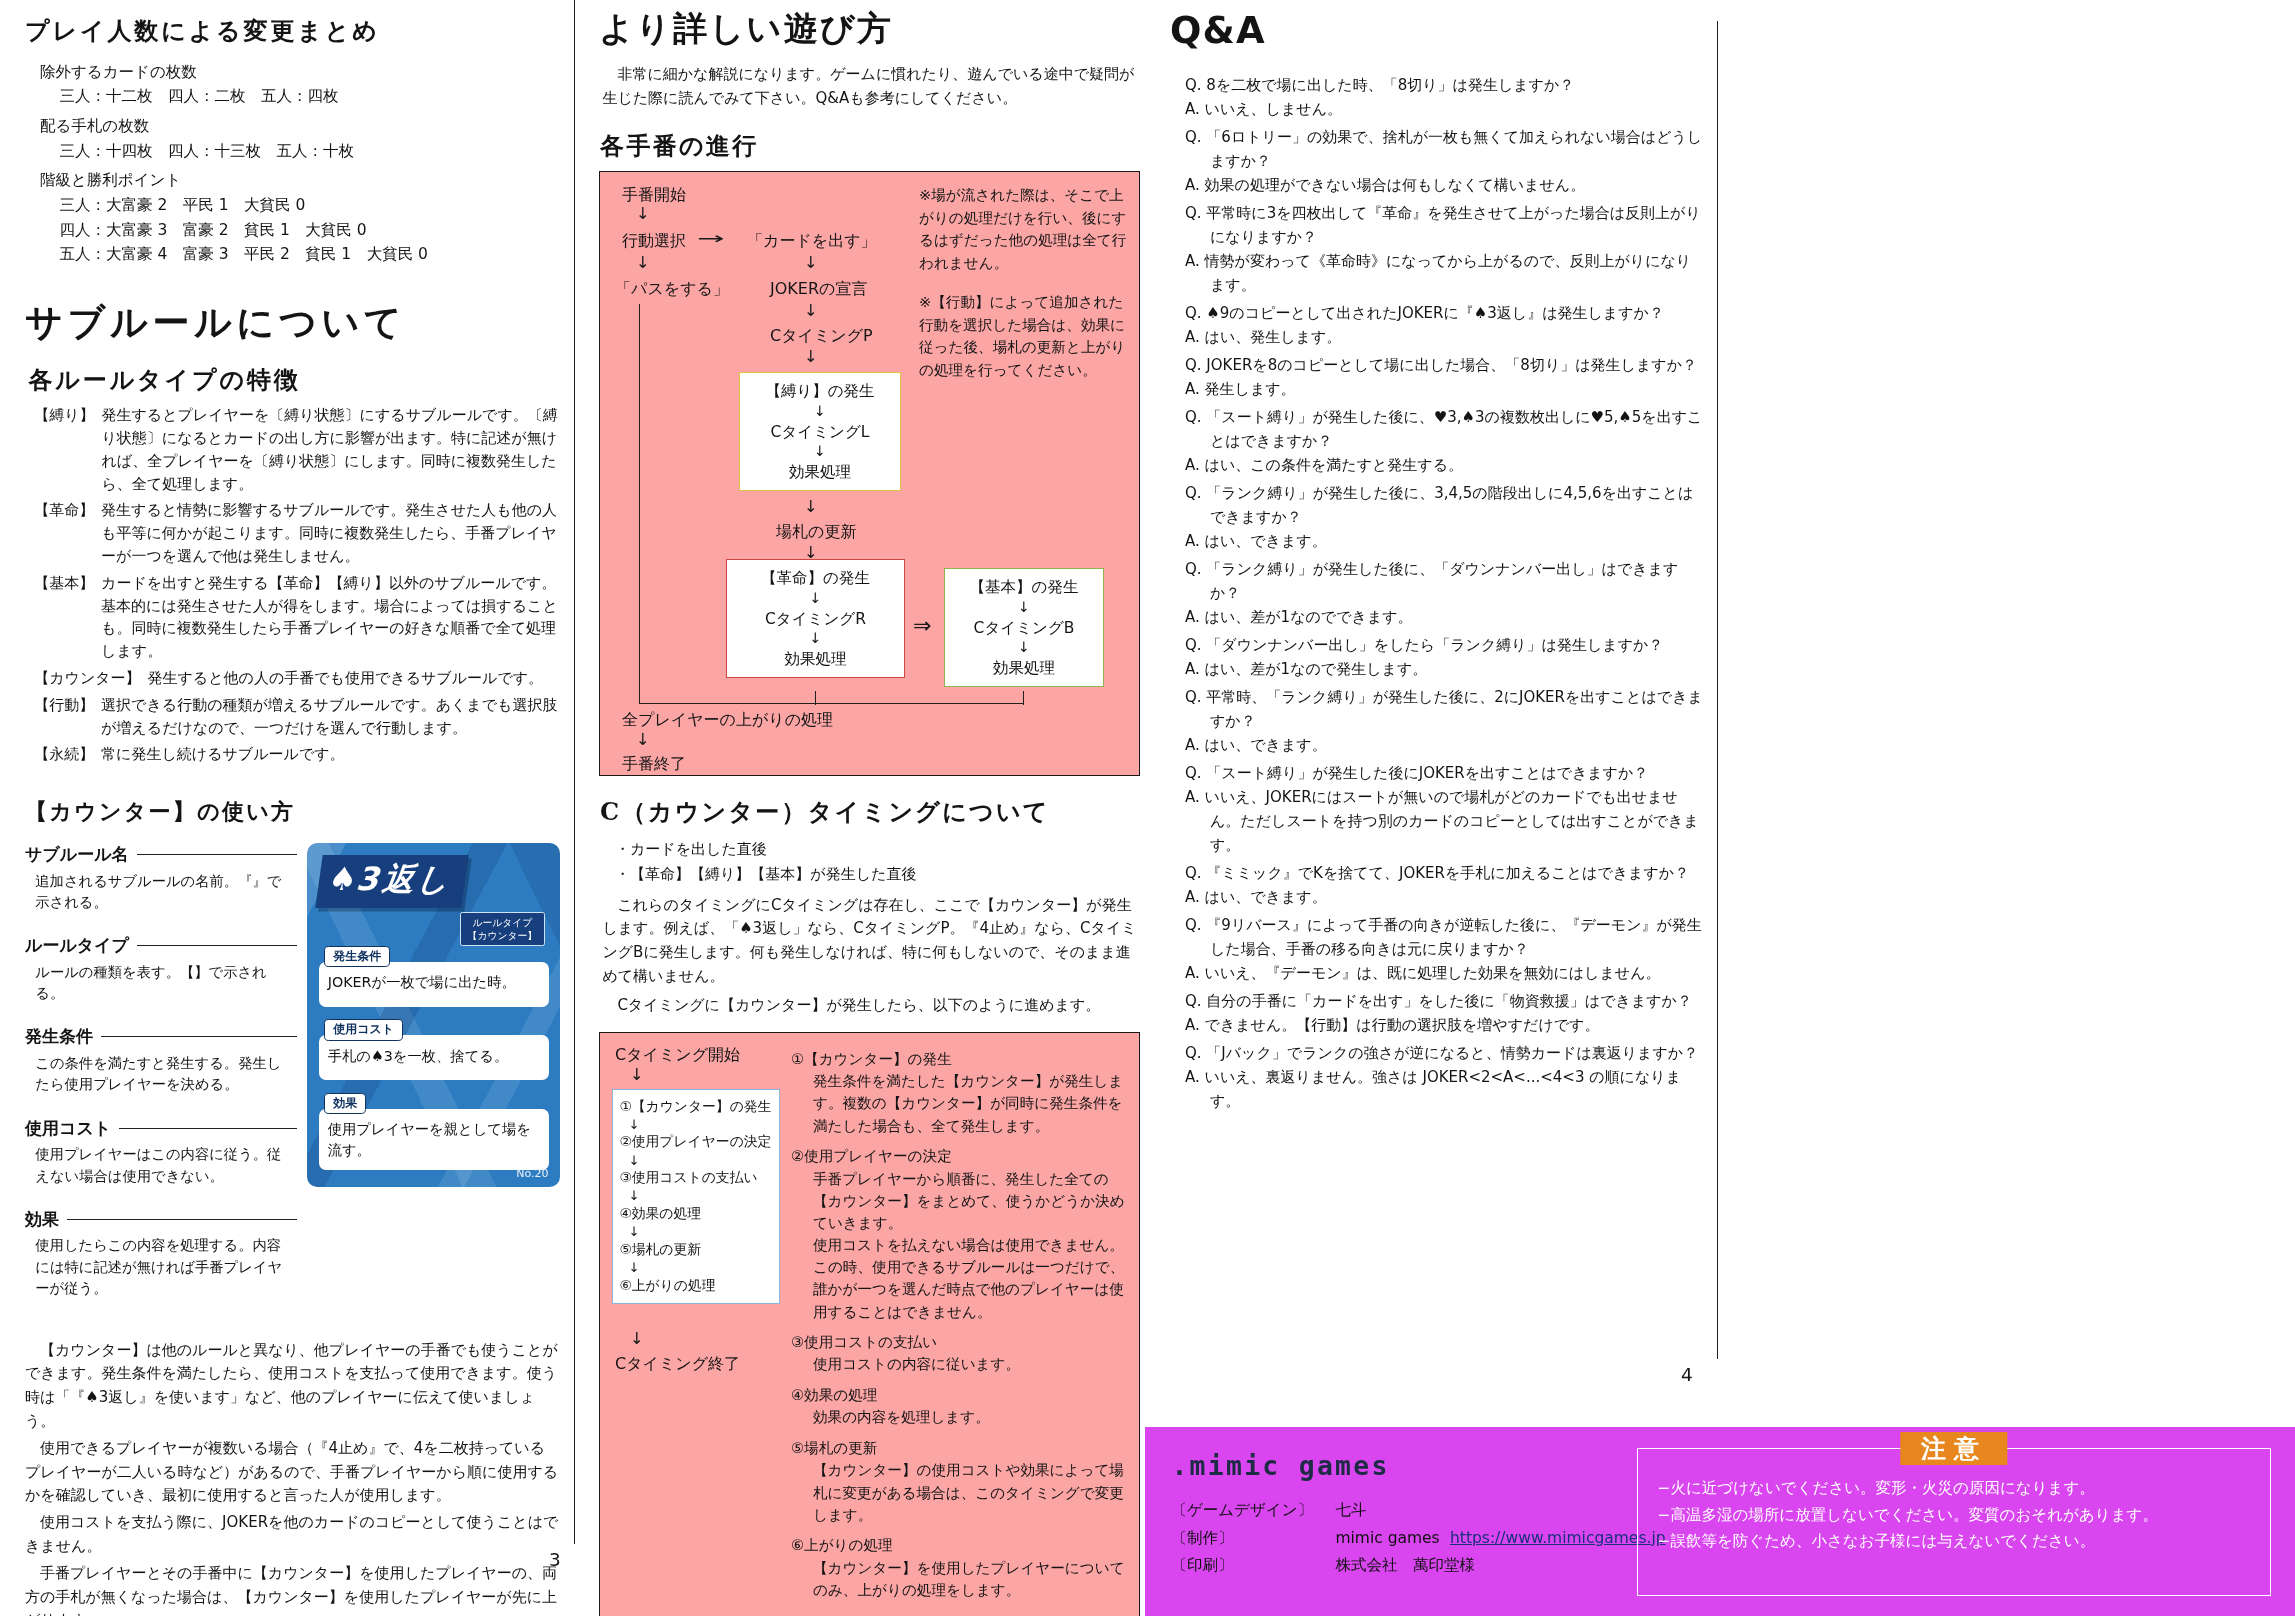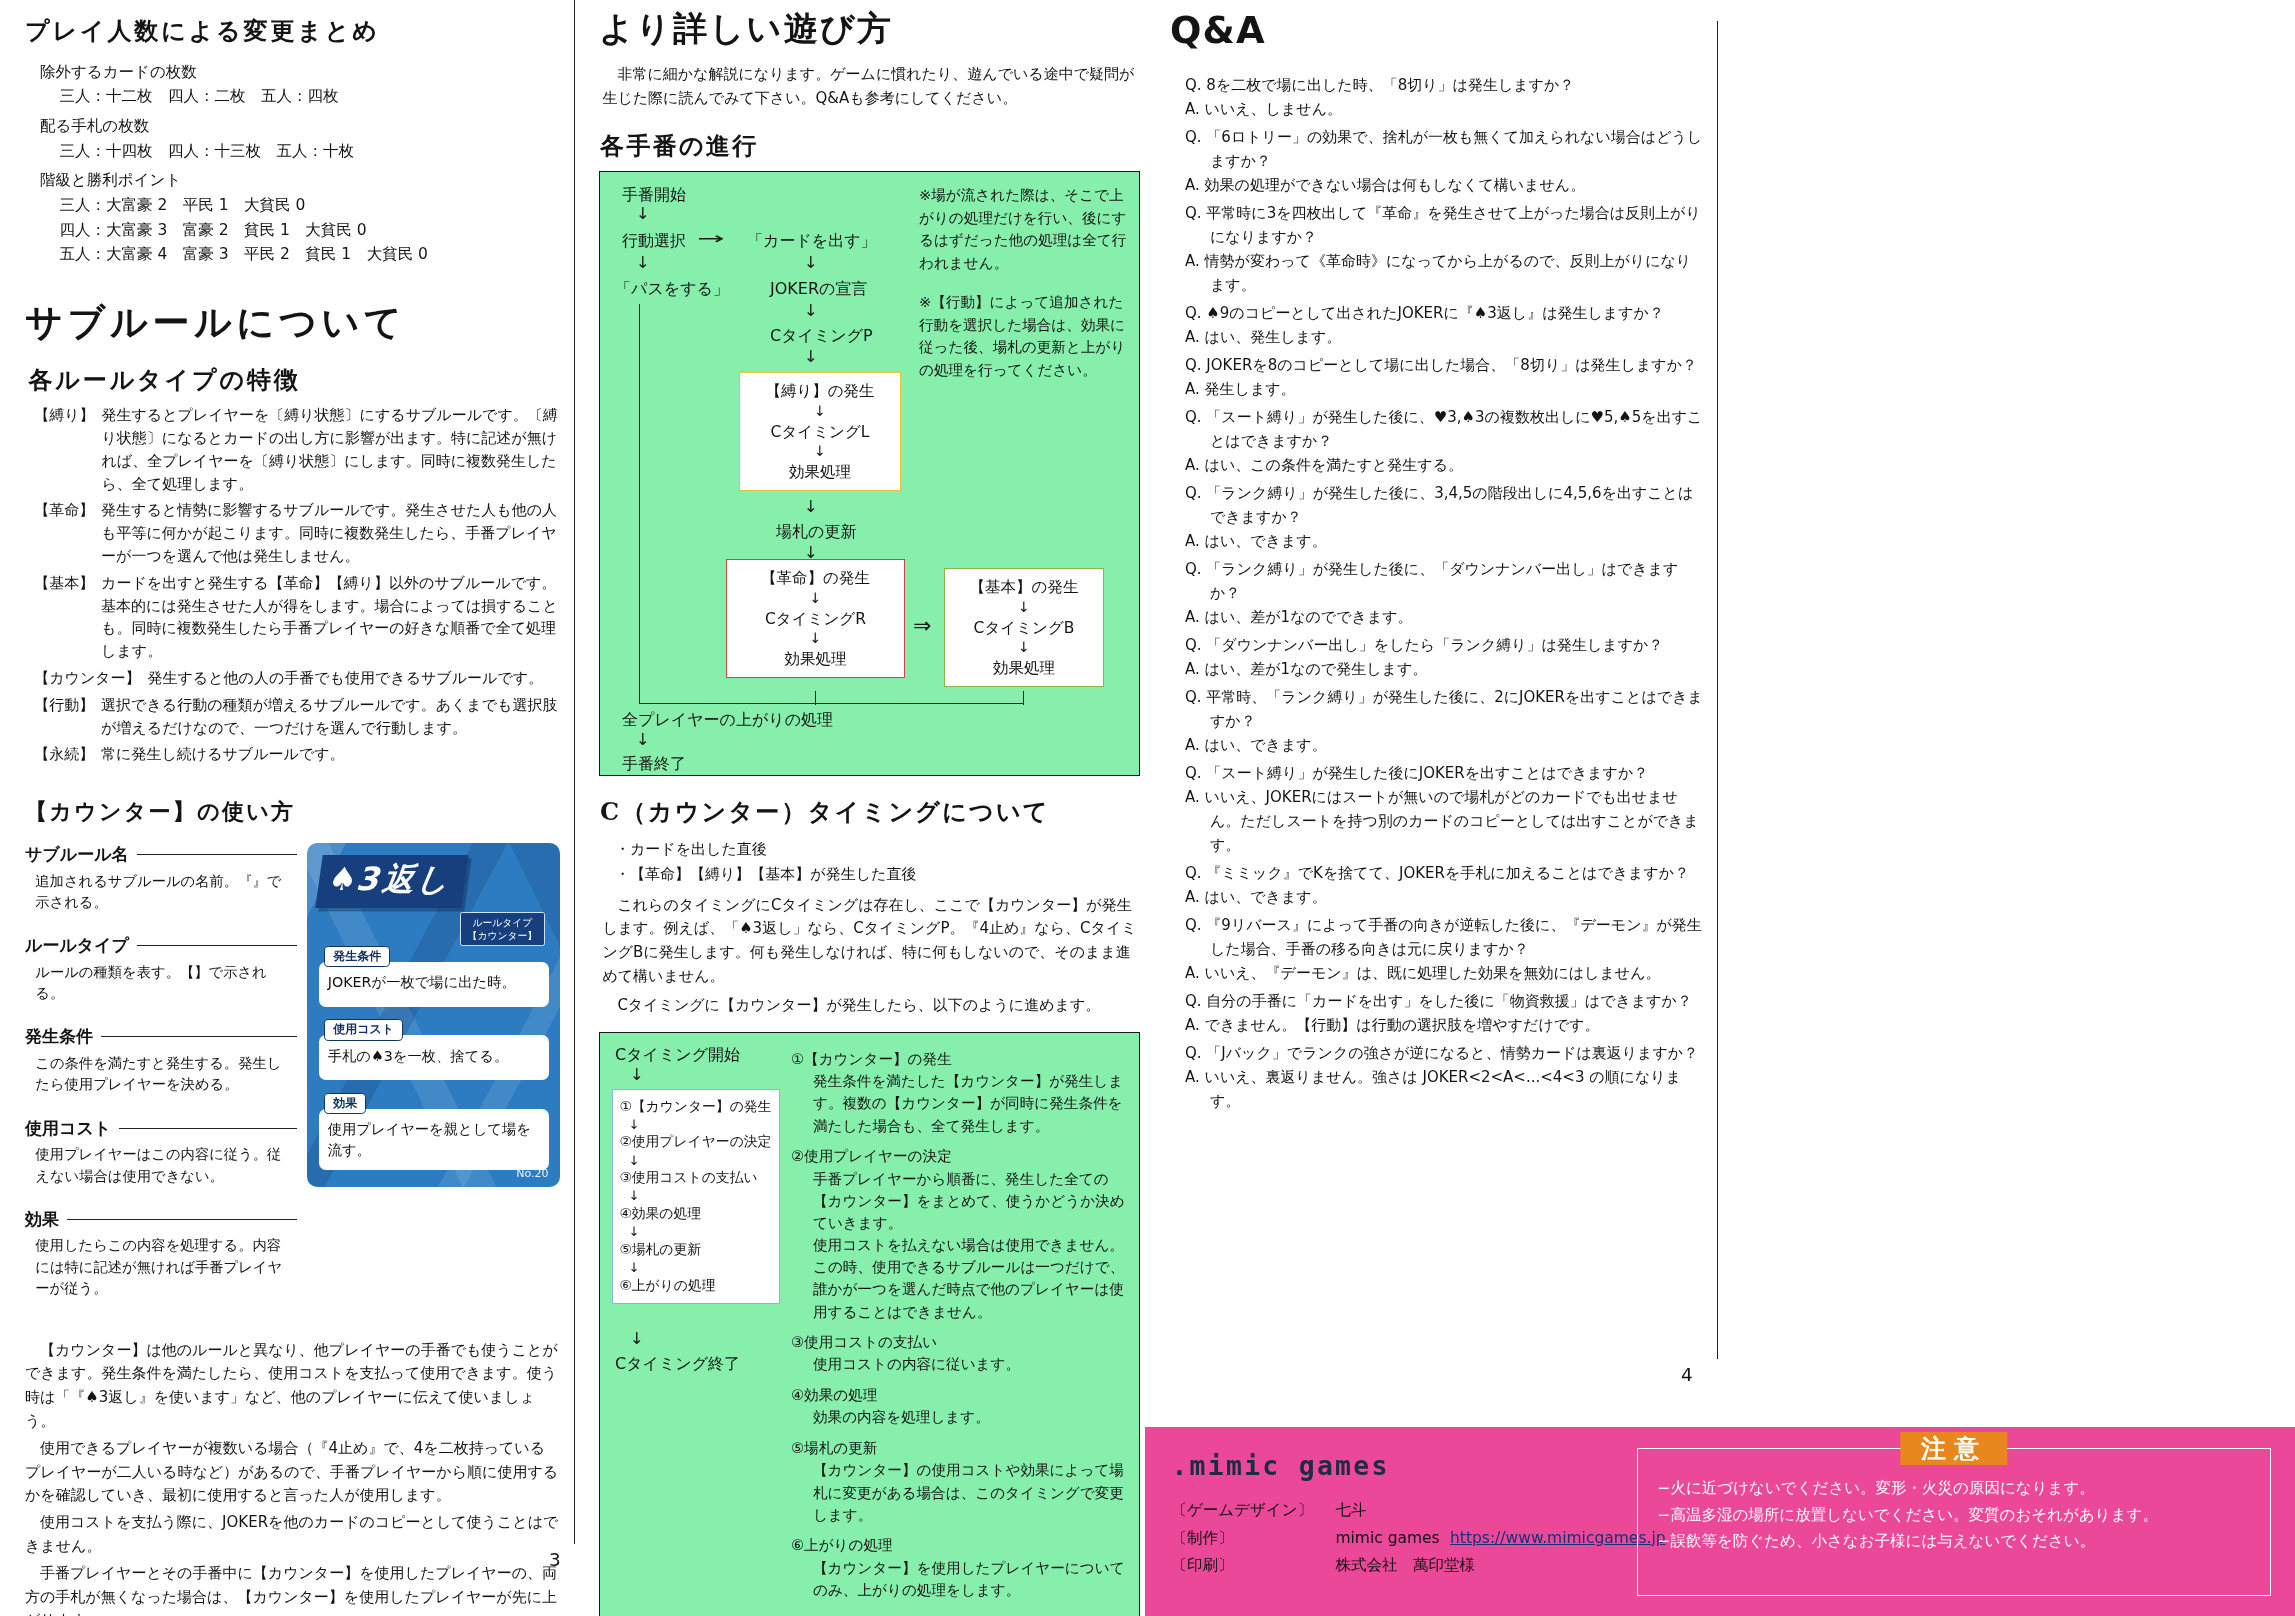--- a/index.html
+++ b/index.html
@@ -38,21 +38,21 @@
   .card-no{position:absolute;bottom:6.9px;right:11.5px;color:#eaf2fa;font-size:11px}
   .cursor-icon{position:absolute;bottom:23px;right:37px;color:#fff;font-size:15px;transform:rotate(-120deg)}
   .cu-paras{margin-top:18.4px;font-size:15px;line-height:1.58}
   .cu-paras p{margin-bottom:3.4px}
 
   
   .col-mid{position:absolute;left:599px;top:5.7px;width:541px}
   .mid-title{font-family:"DejaVu Serif","Liberation Serif",serif;font-size:34px;font-weight:bold;letter-spacing:2.3px}
   .mid-intro{font-size:15px;line-height:1.62;margin:10.3px 2.3px 0 3.4px}
   .mid-h2{font-family:"DejaVu Serif","Liberation Serif",serif;font-size:24px;font-weight:bold;letter-spacing:2.3px;margin:19.5px 0 9.2px 1.1px}
-  .flowbox{position:relative;border:1.7px solid #1a1a1a;background:#86efac}
+  .flowbox{position:relative;border:1.7px solid #1a1a1a;background:#fca5a5}
   #flow1{height:605px}
   #flow2{height:600px}
   .fnode{position:absolute;font-size:16px;white-space:nowrap}
   .fa{position:absolute;font-size:16.6px;line-height:1;color:#1a1a1a}
   .fa.down::before{content:"↓"}
   .fa.right::before{content:"→";display:inline-block;transform:scaleX(2)}
   .fa.dright::before{content:"⇒";font-size:22px}
   .cbox{position:absolute;border:1.7px solid;background:#fff;display:flex;flex-direction:column;align-items:center;padding:6.9px 0;font-size:15.5px;line-height:1.45;gap:1.1px}
   .cbox.yellow{border-color:#e0c23c}
   .cbox.red{border-color:#cc4742}
@@ -79,21 +79,21 @@
   .qa-q,.qa-a{padding-left:25px;text-indent:-25px}
 
   
   .vl1{left:574px;top:0;width:1.1px;height:1544px}
   .vl2{left:1717px;top:20.7px;width:1.1px;height:1338px}
   .pnum{position:absolute;font-size:18.4px}
   #pnum3{left:549px;top:1549px}
   #pnum4{left:1681px;top:1364px}
 
   
-  .footer{position:absolute;left:1145px;top:1427px;width:1150px;height:189px;background:#ec4899}
+  .footer{position:absolute;left:1145px;top:1427px;width:1150px;height:189px;background:#d946ef}
   .logo{position:absolute;left:26.4px;top:23px;font-family:"DejaVu Sans Mono","Liberation Mono",monospace;font-size:26.4px;font-weight:bold;color:#1d2b45;letter-spacing:2.3px}
   .credits{position:absolute;left:26.4px;top:70px;font-size:15.5px;line-height:1.78;color:#101010}
   .credit-label{display:inline-block;min-width:164px}
   .credit-link{color:#18307c;text-decoration:underline;margin-left:10.3px;cursor:pointer}
   .caution{position:absolute;right:24px;top:20.7px;width:634px;height:148px;border:1.7px solid #fff;padding:26.4px 19.5px 0 19.5px}
   .caution-title{position:absolute;top:-17px;left:50%;transform:translateX(-50%);background:#e8871d;color:#fff;font-size:25px;font-weight:bold;letter-spacing:8px;padding:0 20.7px;white-space:nowrap}
   .caution-notes{color:#fff;font-size:15.5px;line-height:1.72}
 </style>
 </head>
 <body>

